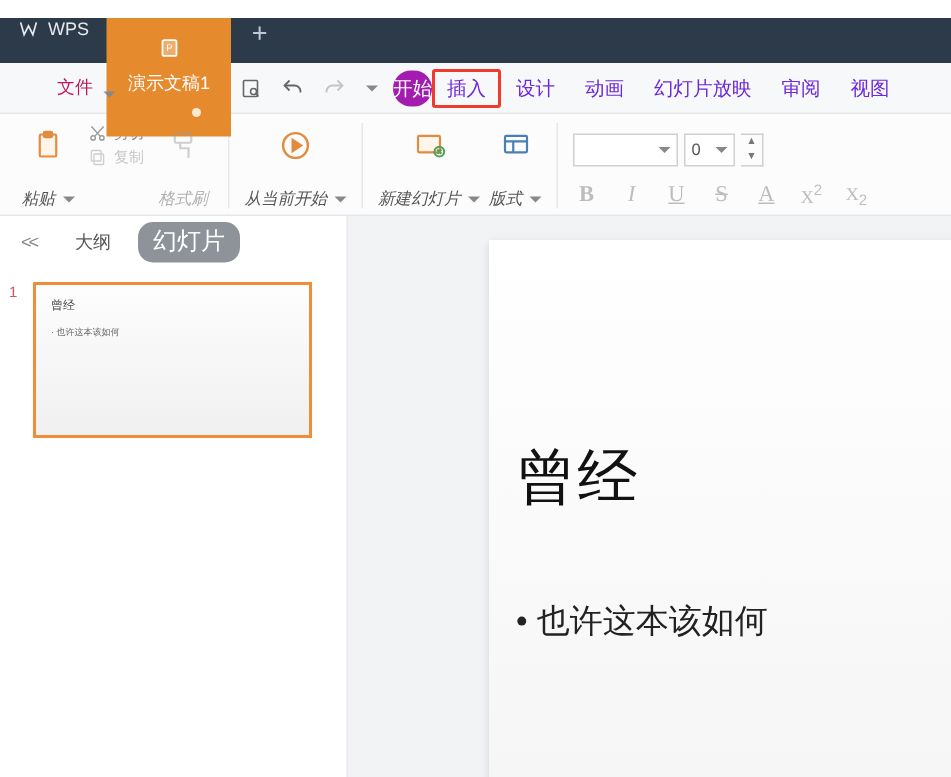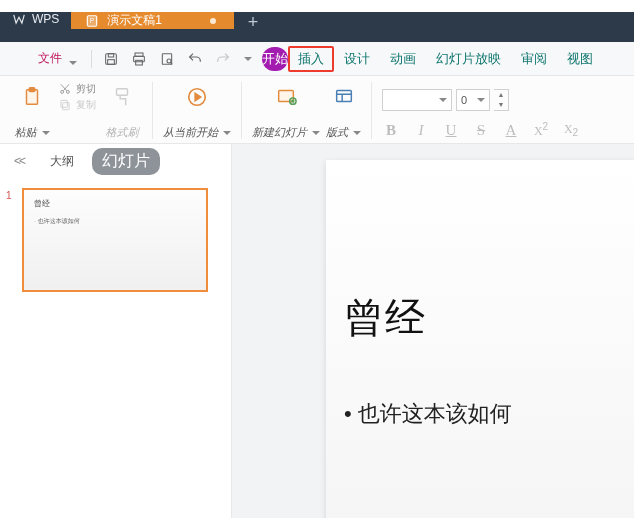--- a/index.html
+++ b/index.html
@@ -2,33 +2,33 @@
 <html><head>
 <meta charset="utf-8">
 <style>
   * { box-sizing: border-box; margin: 0; padding: 0; font-family: "Microsoft YaHei", sans-serif; }
   body { width: 634px; height: 518px; overflow: hidden; background: #fff; font-size: 12px; color: #333; }
 
   
   .titlebar { height: 30px; background: #2d3a4a; display: flex; align-items: flex-start; margin-top: 12px; }
   .titlebar .app { display: flex; align-items: center; gap: 6px; padding: 0 12px; color: #e6eaef; font-size: 12px; }
   .titlebar .app svg { width: 14px; height: 14px; }
-  .titlebar .tab { background: #e68a2e; color: #fff; display: flex; align-items: center; padding: 0 14px; gap: 8px; font-size: 12px; position: relative; }
+  .titlebar .tab { background: #e68a2e; color: #fff; display: flex; align-items: center; padding: 13px 14px; gap: 8px; font-size: 12px; position: relative; flex-direction: column; }
   .titlebar .tab .dot { width: 6px; height: 6px; background: #fff3e6; border-radius: 50%; margin-left: 40px; margin-right: 4px; opacity: .9; }
   .titlebar .tab svg { width: 14px; height: 14px; }
   .titlebar .new { display: flex; align-items: center; justify-content: center; width: 38px; color: #bfc8d2; font-size: 18px; }
 
   
   .menubar { height: 34px; background: #f7f8fa; border-bottom: 1px solid #e5e7eb; display: flex; align-items: center; padding: 0 6px 0 12px; gap: 2px; }
   .menubar .file { display: flex; align-items: flex-end; gap: 4px; padding: 4px 8px; color: #be185d; }
   .menubar .sep { width: 1px; height: 18px; background: #d9dde2; margin: 0 4px; }
   .menubar .iconbtn { width: 26px; height: 26px; display: flex; align-items: center; justify-content: center; color: #555; }
   .menubar .iconbtn svg { width: 16px; height: 16px; }
   .menubar .tabs { display: flex; align-items: center; gap: 0; margin-left: 6px; }
-  .menubar .tabs .mtab { padding: 4px 10px; color: #0f766e; font-size: 13px; border-radius: 4px; }
+  .menubar .tabs .mtab { padding: 4px 10px; color: #6d28d9; font-size: 13px; border-radius: 4px; }
   .menubar .tabs .mtab.active { background: #a21caf; color: #fff; border-radius: 12px; padding: 3px 0; }
   .menubar .tabs .mtab.highlight { border: 2px solid #ef3b2d; padding: 2px 8px; border-radius: 2px; }
 
   
   .ribbon { height: 68px; background: #fcfcfd; border-bottom: 1px solid #e5e7eb; display: flex; align-items: stretch; padding: 6px 8px 4px 12px; gap: 10px; }
   .group { display: flex; flex-direction: row; align-items: flex-start; gap: 6px; border-right: 1px solid #e8e8e8; padding-right: 10px; }
   .group:last-child { border-right: none; }
   .stack { display: flex; flex-direction: column; align-items: center; justify-content: space-between; height: 58px; min-width: 40px; color: #555; font-style: italic; }
   .stack .glyph { height: 30px; display: flex; align-items: center; justify-content: center; }
   .stack .glyph svg { width: 22px; height: 22px; }

